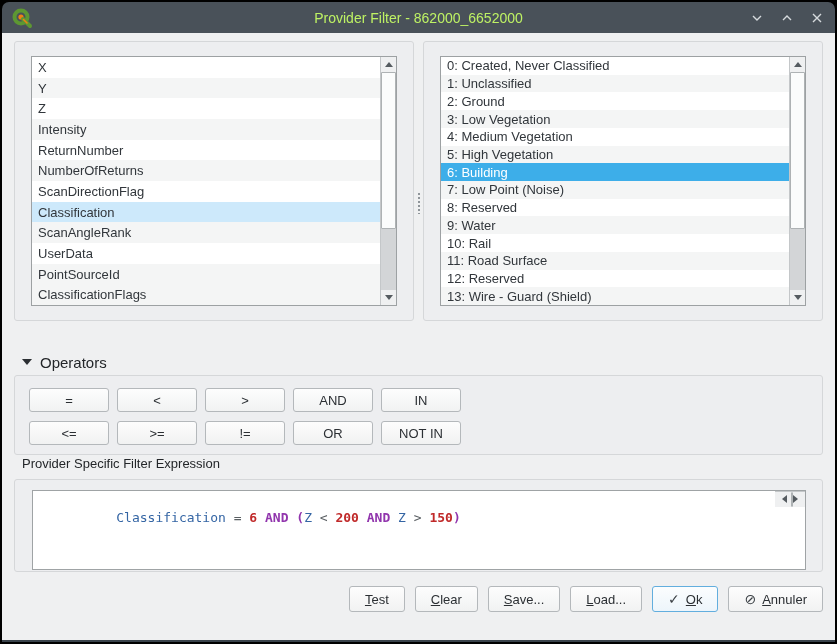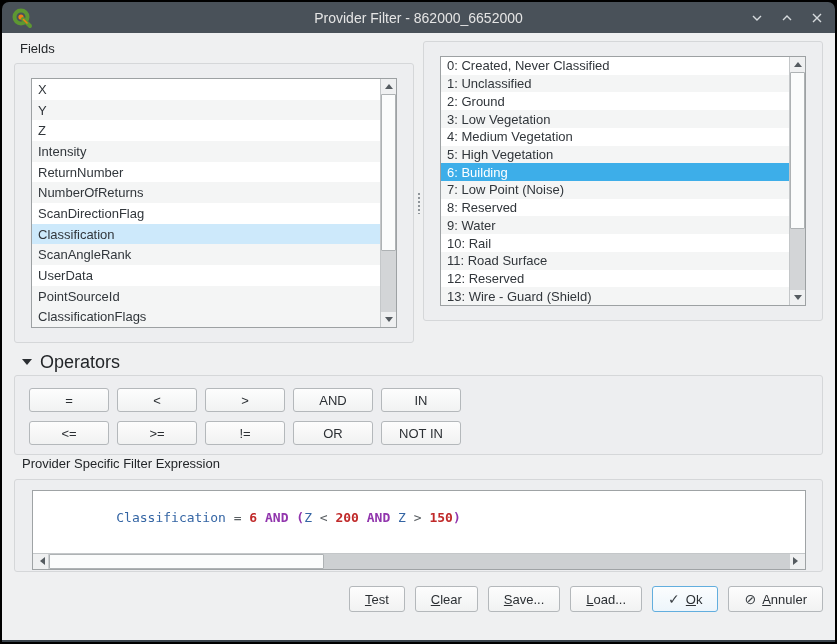--- a/index.html
+++ b/index.html
@@ -3,21 +3,21 @@
 <meta charset="utf-8">
 <style>
   html,body{margin:0;padding:0;background:#000;}
   body{font-family:"Liberation Sans",sans-serif;-webkit-font-smoothing:antialiased;}
   .window{width:837px;height:644px;box-sizing:border-box;background:#000;padding:2px;
           border-radius:9px 9px 3px 3px;overflow:hidden;position:relative;}
   
   .titlebar{height:31px;background:#495159;border-radius:7px 7px 0 0;display:flex;align-items:center;
             padding:0 8px;position:relative;}
   .app-icon{width:24px;height:24px;display:flex;align-items:center;justify-content:center;}
-  .tb-title{position:absolute;left:0;right:0;text-align:center;color:#e5e5e5;font-size:14px;pointer-events:none;}
+  .tb-title{position:absolute;left:0;right:0;text-align:center;color:#bef264;font-size:14px;pointer-events:none;}
   .tb-controls{margin-left:auto;display:flex;gap:10px;z-index:2;}
   .tb-btn{width:20px;height:20px;display:flex;align-items:center;justify-content:center;cursor:pointer;}
   
   .content{background:#eff0f1;height:609px;box-sizing:border-box;padding:0 12px;
            box-shadow:inset 0 -2px 0 #3a434b;}
   .panels{display:flex;padding-top:8px;}
   .panel{display:flex;flex-direction:column;}
   .panel.left{width:400px;}
   .panel.right{flex:1;}
   .panel-label{font-size:13px;color:#232629;height:18px;margin:0 0 4px 6px;}
@@ -38,35 +38,35 @@
   .tri{width:0;height:0;border-left:4px solid transparent;border-right:4px solid transparent;}
   .tri.up{border-bottom:5px solid #555b60;}
   .tri.down{border-top:5px solid #555b60;}
   .tri.lf{border-top:4px solid transparent;border-bottom:4px solid transparent;border-right:5px solid #555b60;}
   .tri.rt{border-top:4px solid transparent;border-bottom:4px solid transparent;border-left:5px solid #555b60;}
   .sb-track{flex:1;background:#d3d5d7;position:relative;}
   .sb-thumb{position:absolute;top:0;left:0;right:0;height:72%;background:#fbfcfc;
             border:1px solid #aeb2b4;box-sizing:border-box;border-radius:1px;cursor:grab;}
   
   .op-header{display:flex;align-items:center;gap:8px;margin:10px 0 4px 8px;height:18px;
-             font-size:18px;color:#232629;}
+             font-size:15px;color:#232629;}
   .collapse-arrow{width:0;height:0;border-left:5px solid transparent;border-right:5px solid transparent;
                   border-top:6px solid #2b2f33;cursor:pointer;}
   .op-frame{height:80px;box-sizing:border-box;background:#edeef0;border:1px solid #d5d7d9;border-radius:3px;
             padding:12px 0 0 14px;display:flex;flex-direction:column;gap:9px;}
   .op-row{display:flex;gap:8px;}
   .op-btn{width:80px;height:24px;font-size:13px;color:#2b2f33;font-family:"Liberation Sans",sans-serif;
           background:linear-gradient(#fdfdfd,#f1f2f2);border:1px solid #b4b8bb;border-radius:3px;cursor:pointer;}
   
   .expr-label{font-size:13px;color:#232629;height:18px;margin:1px 0 5px 8px;white-space:nowrap;
               overflow:hidden;max-width:250px;}
   .expr-frame{height:93px;box-sizing:border-box;background:#edeef0;border:1px solid #d5d7d9;border-radius:3px;
               padding:10px 16px 0 17px;}
   .editor{height:80px;box-sizing:border-box;background:#fff;border:1px solid #9fa3a5;
-          display:flex;flex-direction:column;cursor:text;}
+          display:flex;cursor:text;}
   .code-line{flex:1;font-family:"DejaVu Sans Mono","Liberation Mono",monospace;font-size:13px;
              padding:4px 0 0 5px;white-space:pre;color:#31363b;overflow:hidden;}
   .tok-identifier{color:#3465a4;}
   .tok-number{color:#c02929;font-weight:bold;}
   .tok-keyword{color:#9135ad;font-weight:bold;}
   .tok-operator{color:#5a5f63;}
   .tok-plain{color:#31363b;}
   .hscroll{height:15px;border-top:1px solid #c4c7c9;display:flex;background:#eff0f1;}
   .sb-btn.h{width:15px;height:14px;}
   .sb-track-h{flex:1;background:#cdd0d2;position:relative;}
@@ -118,21 +118,20 @@
           </svg>
       </span>
     </span>
   </div>
 
   <div class="content">
 
     <div class="panels">
 
       <div class="panel left">
-        <div class="panel-label">Fields</div>
         <div class="groupbox">
           <div class="listbox fields">
             <div class="list-rows">
               <div class="row">
                   <span>X</span>
                 </div>
                 <div class="row alt">
                   <span>Y</span>
                 </div>
                 <div class="row">

